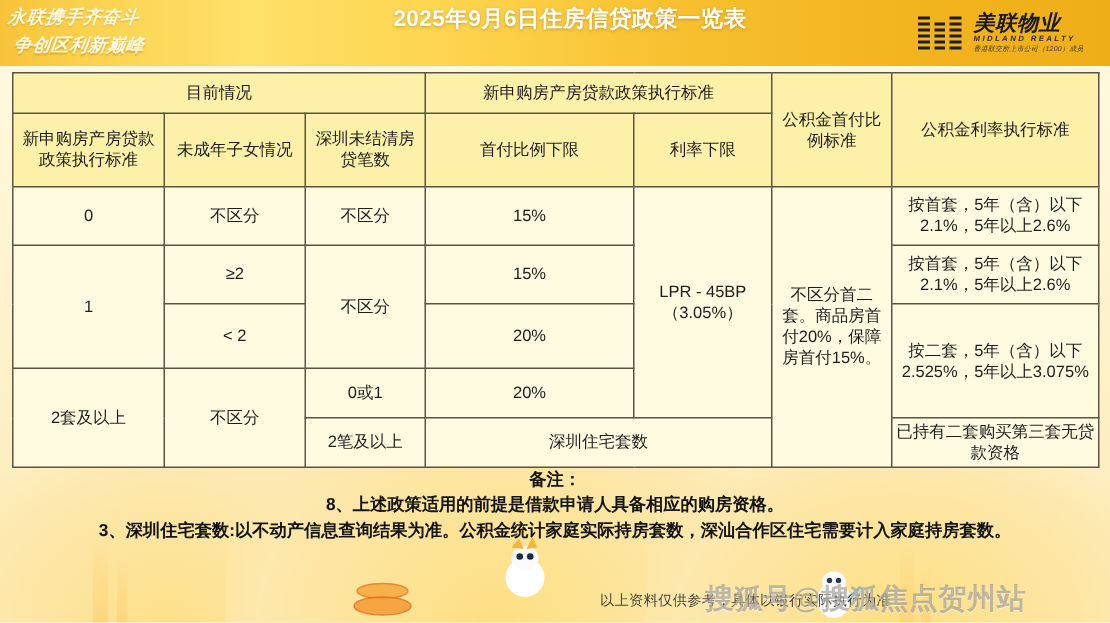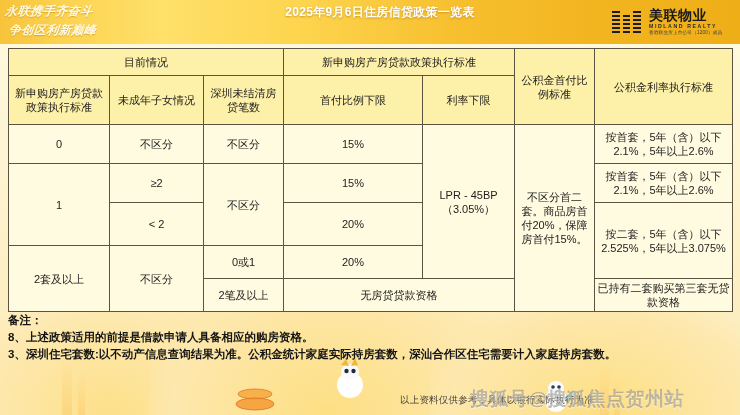--- a/index.html
+++ b/index.html
@@ -44,25 +44,25 @@
     transform:skewX(-7deg);
     white-space:nowrap;
   }
   .banner-left span{display:block;}
   .banner-left .l2{padding-left:6px;}
   .banner-title{
     position:absolute;left:160px;top:3px;width:440px;
     text-align:center;color:#ffffff;font-weight:bold;
     text-shadow:0 1px 2px rgba(160,100,0,.5);
   }
-  .banner-title .t1{font-size:12px;line-height:19px;letter-spacing:.3px;}
+  .banner-title .t1{font-size:15px;line-height:19px;letter-spacing:.3px;}
   .banner-title .t2{font-size:13px;line-height:18px;letter-spacing:.2px;}
   .logo-box{
     position:absolute;right:4px;top:2px;width:124px;height:40px;
-    display:flex;align-items:center;gap:5px;
+    display:flex;align-items:center;gap:5px;font-style:italic;
   }
   .logo-mark{width:32px;height:26px;flex:0 0 auto;display:block;}
   .logo-txt{line-height:1;}
   .logo-cn{font-size:14px;font-weight:bold;color:#1a1a1a;letter-spacing:.5px;}
   .logo-en{font-size:5.2px;font-weight:bold;color:#2a2a2a;letter-spacing:1.6px;margin-top:2px;}
   .logo-sub{font-size:4.6px;color:#3a3a3a;letter-spacing:.2px;margin-top:2px;}
 
   
   .tbl-wrap{position:absolute;left:8px;top:48px;width:724px;}
   table.policy{
@@ -82,21 +82,21 @@
   .cell{background:#fefbe0;}
   .cell-h{font-size:10.3px;line-height:13px;}
   .tight{font-size:10.3px;line-height:12.5px;}
 
   
   .notes{
     position:absolute;left:8px;top:312px;width:724px;
     font-size:11.5px;line-height:17.2px;color:#141414;
     font-weight:bold;
   }
-  .notes div{white-space:nowrap;}
+  .notes div{white-space:nowrap;text-align:center;}
 
   
   .mascot{position:absolute;left:327px;top:355px;width:46px;height:46px;}
   .mascot2{position:absolute;left:536px;top:378px;width:40px;height:36px;}
   .lantern{position:absolute;left:234px;top:386px;width:42px;height:26px;}
   .footer-line{
     position:absolute;left:400px;top:394px;width:320px;
     font-size:9.5px;color:#4a4438;letter-spacing:.2px;white-space:nowrap;
   }
   .watermark{
@@ -219,21 +219,21 @@
 
         <tr>
           <td class="cell" rowspan="2">2套及以上</td>
           <td class="cell" rowspan="2">不区分</td>
           <td class="cell" style="height:28px">0或1</td>
           <td class="cell">20%</td>
         </tr>
 
         <tr>
           <td class="cell" style="height:28px">2笔及以上</td>
-          <td class="cell" colspan="2" rowspan="2">无房贷贷款资格</td>
+          <td class="cell" colspan="2" rowspan="2">深圳住宅套数</td>
           <td class="cell tight">已持有二套购买第三套无贷款资格</td>
         </tr>
 
       </tbody>
     </table>
 
   </div>
 
   <div class="notes">
     <div>备注：</div>

